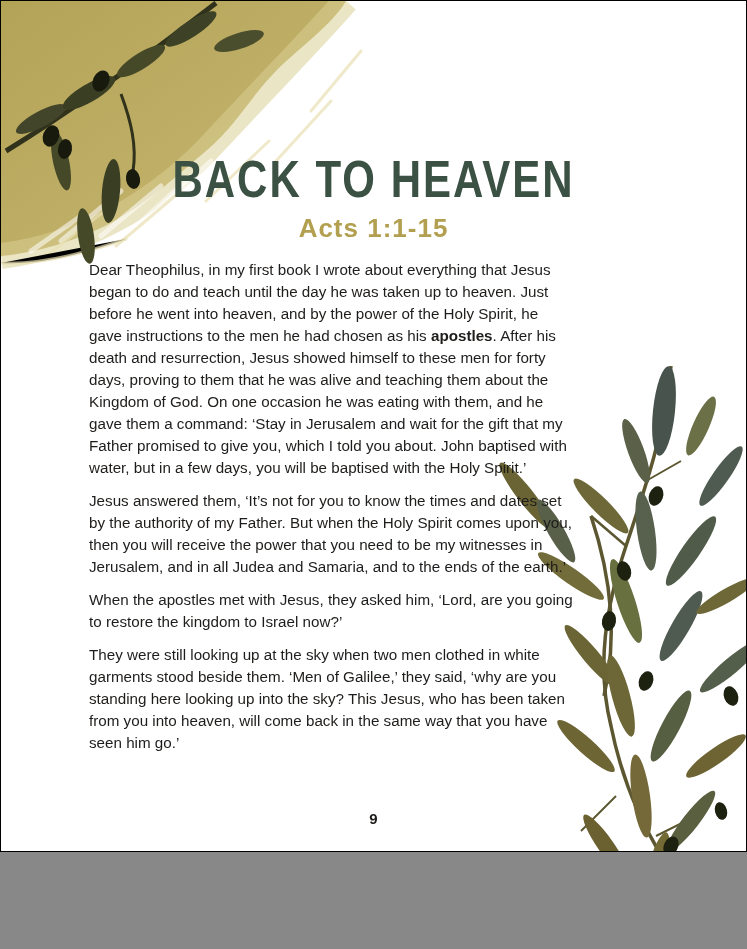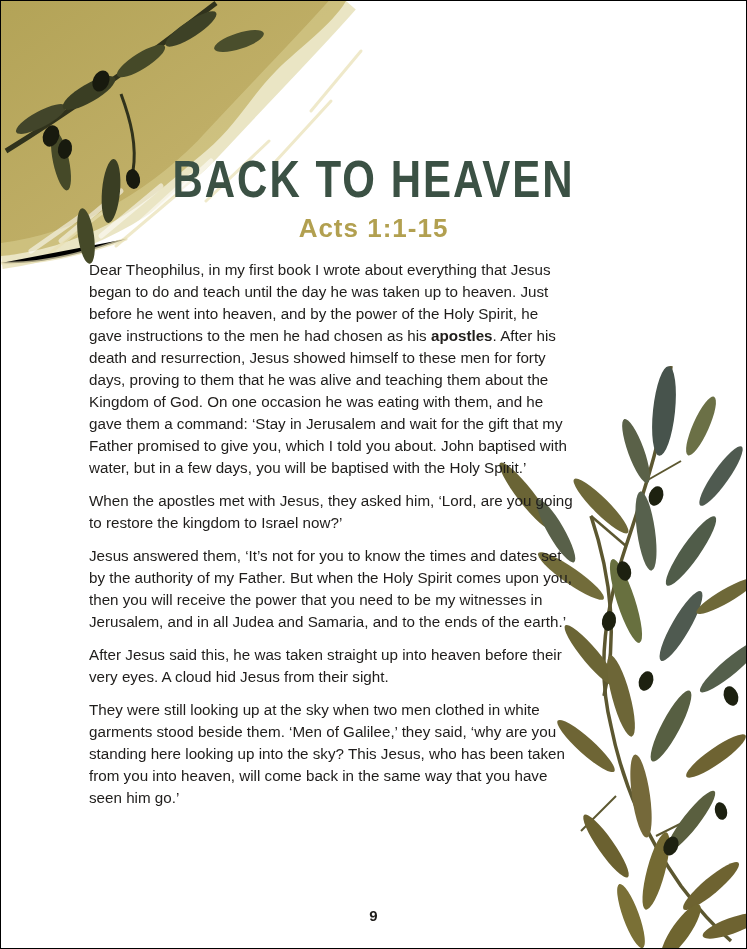--- a/index.html
+++ b/index.html
@@ -3,21 +3,21 @@
 <meta charset="utf-8">
 <style>
   :root{
     --title-green:#3b5144;
     --subtitle-gold:#b2a050;
     --body-text:#1f1d1b;
   }
   html,body{margin:0;padding:0;background:#888;}
   .page{
     position:relative;
-    width:747px;height:949px;
+    width:747px;height:852px;
     background:#ffffff;
     border:1px solid #000;
     box-sizing:border-box;
     overflow:hidden;
     font-family:"Liberation Sans",sans-serif;
   }
   
   .deco-topleft{position:absolute;top:0;left:0;width:430px;height:300px;}
   .deco-right{position:absolute;top:365px;right:0;width:250px;height:584px;}
   
@@ -158,23 +158,22 @@
   <div class="header">
     <h1 class="title">BACK TO HEAVEN</h1>
     <h2 class="subtitle">Acts 1:1-15</h2>
   </div>
 
   <section class="story">
     <div class="cut1"></div>
     <div class="cut2"></div>
 
   <p><span>Dear Theophilus, in my first book I wrote about everything that Jesus began to do and teach until the day he was taken up to heaven. Just before he went into heaven, and by the power of the Holy Spirit, he gave instructions to the men he had chosen as his </span><strong>apostles</strong><span>. After his death and resurrection, Jesus showed himself to these men for forty days, proving to them that he was alive and teaching them about the Kingdom of God. On one occasion he was eating with them, and he gave them a command: ‘Stay in Jerusalem and wait for the gift that my Father promised to give you, which I told you about. John baptised with water, but in a few days, you will be baptised with the Holy Spirit.’</span></p>
+      <p><span>Jesus answered them, ‘It’s not for you to know the times and dates set by the authority of my Father. But when the Holy Spirit comes upon you, then you will receive the power that you need to be my witnesses in Jerusalem, and in all Judea and Samaria, and to the ends of the earth.’</span></p>
       <p><span>When the apostles met with Jesus, they asked him, ‘Lord, are you going to restore the kingdom to Israel now?’</span></p>
-      <p><span>Jesus answered them, ‘It’s not for you to know the times and dates set by the authority of my Father. But when the Holy Spirit comes upon you, then you will receive the power that you need to be my witnesses in Jerusalem, and in all Judea and Samaria, and to the ends of the earth.’</span></p>
-      <p><span>After Jesus said this, he was taken straight up into heaven before their very eyes. A cloud hid Jesus from their sight.</span></p>
       <p><span>They were still looking up at the sky when two men clothed in white garments stood beside them. ‘Men of Galilee,’ they said, ‘why are you standing here looking up into the sky? This Jesus, who has been taken from you into heaven, will come back in the same way that you have seen him go.’</span></p>
     </section>
 
   <div class="footer">
     <span>9</span>
   </div>
 
 </div>
 
 </body></html>

